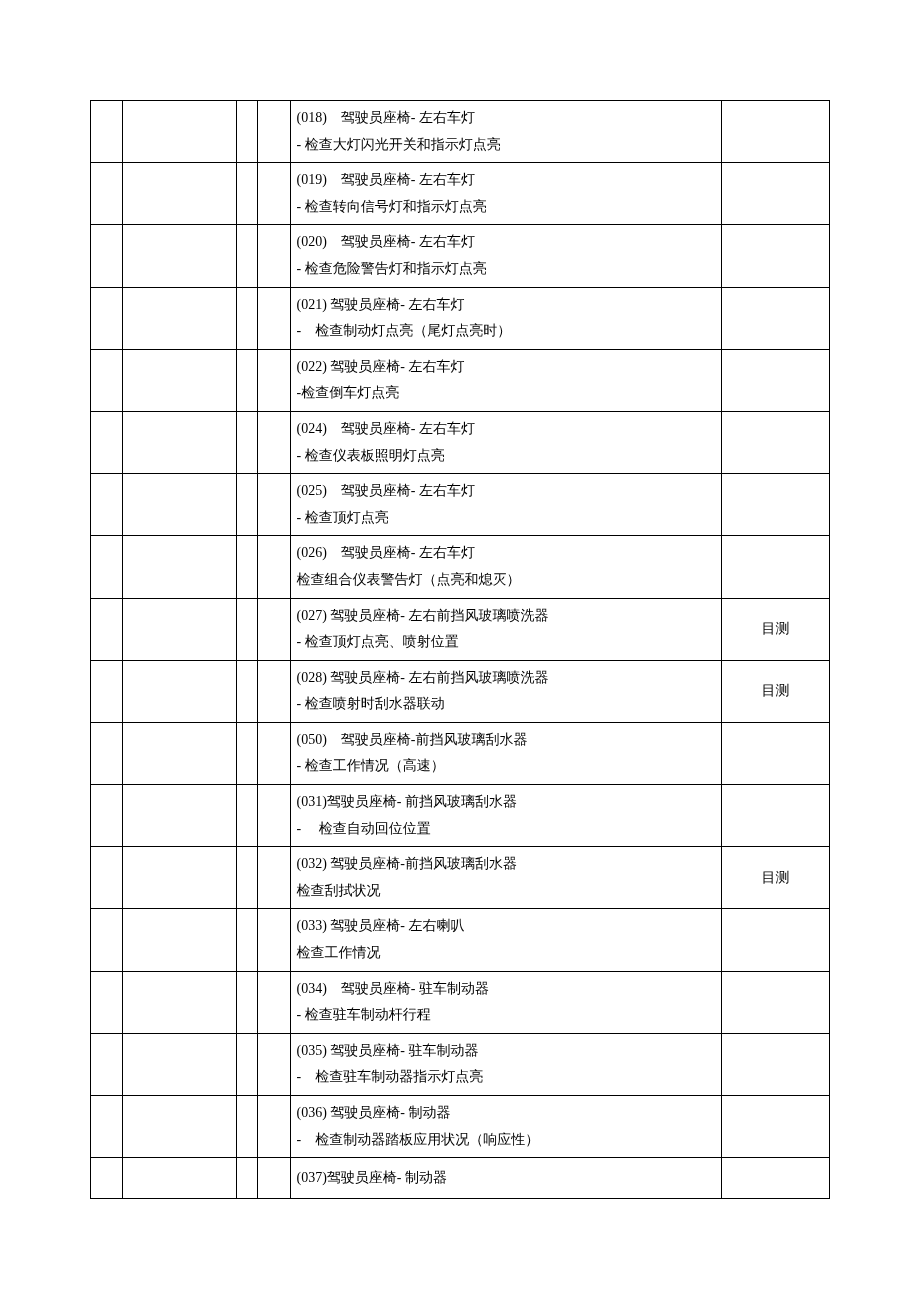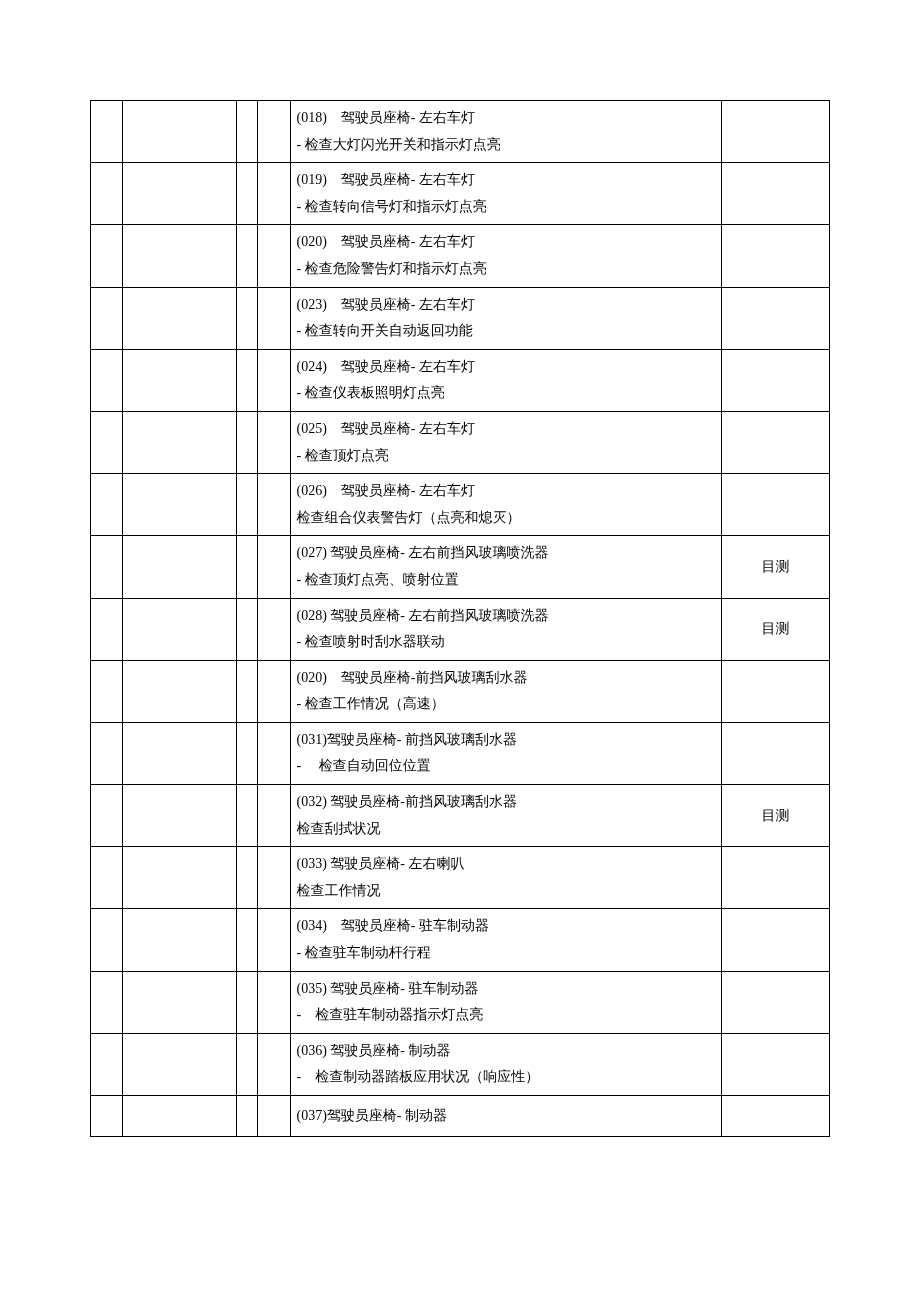--- a/index.html
+++ b/index.html
@@ -87,22 +87,33 @@
           <span class="desc-line">- 检查危险警告灯和指示灯点亮</span>
         </td>
         <td class="method-cell"></td>
       </tr>
       <tr>
         <td></td>
         <td></td>
         <td></td>
         <td></td>
         <td class="desc-cell">
-          <span class="desc-line">(023)　驾驶员座椅- 左右车灯</span>
-          <span class="desc-line">- 检查转向开关自动返回功能</span>
+          <span class="desc-line">(021) 驾驶员座椅- 左右车灯</span>
+          <span class="desc-line">-　检查制动灯点亮（尾灯点亮时）</span>
+        </td>
+        <td class="method-cell"></td>
+      </tr>
+      <tr>
+        <td></td>
+        <td></td>
+        <td></td>
+        <td></td>
+        <td class="desc-cell">
+          <span class="desc-line">(022) 驾驶员座椅- 左右车灯</span>
+          <span class="desc-line">-检查倒车灯点亮</span>
         </td>
         <td class="method-cell"></td>
       </tr>
       <tr>
         <td></td>
         <td></td>
         <td></td>
         <td></td>
         <td class="desc-cell">
           <span class="desc-line">(024)　驾驶员座椅- 左右车灯</span>
@@ -153,21 +164,21 @@
           <span class="desc-line">- 检查喷射时刮水器联动</span>
         </td>
         <td class="method-cell">目测</td>
       </tr>
       <tr>
         <td></td>
         <td></td>
         <td></td>
         <td></td>
         <td class="desc-cell">
-          <span class="desc-line">(020)　驾驶员座椅-前挡风玻璃刮水器</span>
+          <span class="desc-line">(050)　驾驶员座椅-前挡风玻璃刮水器</span>
           <span class="desc-line">- 检查工作情况（高速）</span>
         </td>
         <td class="method-cell"></td>
       </tr>
       <tr>
         <td></td>
         <td></td>
         <td></td>
         <td></td>
         <td class="desc-cell">

